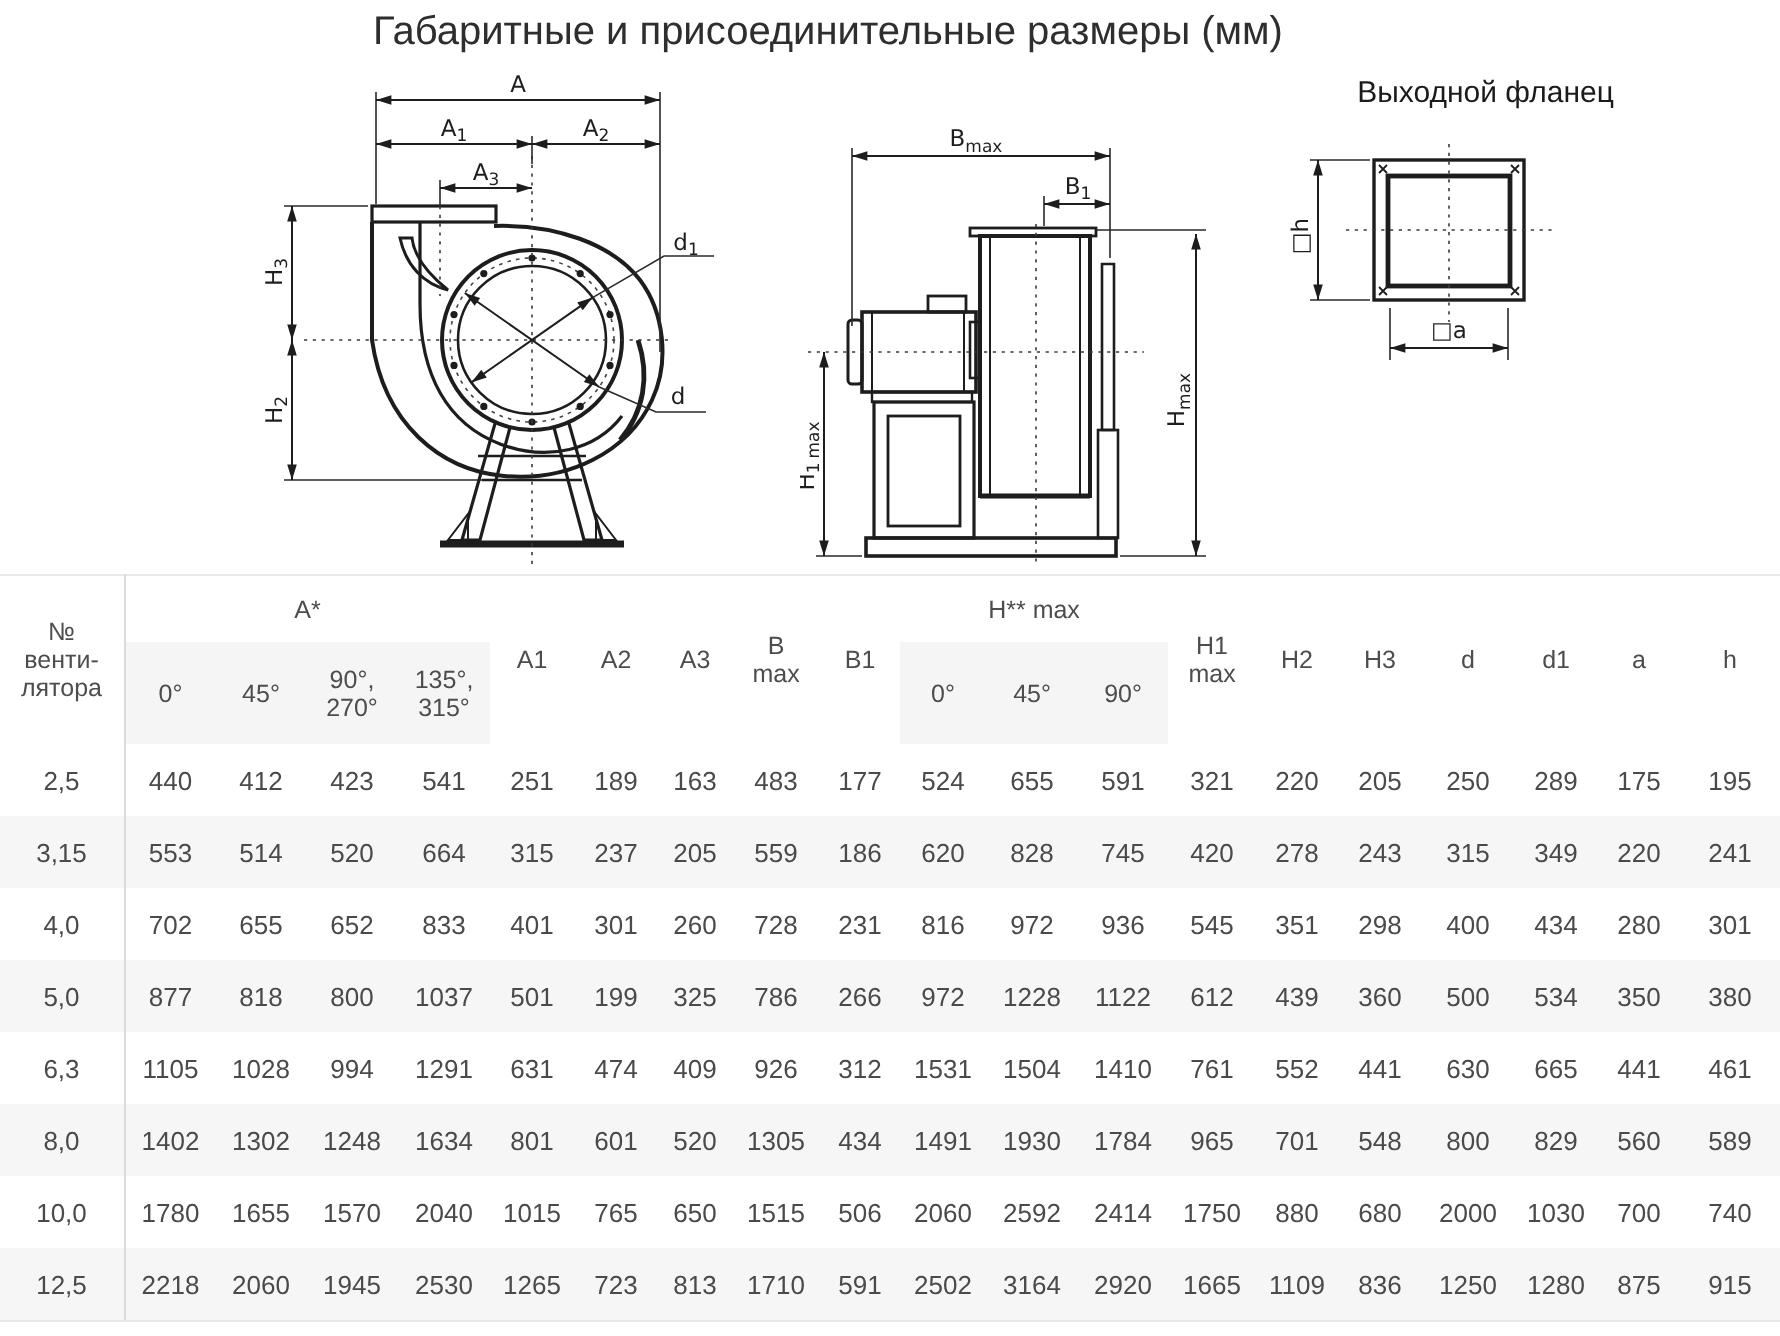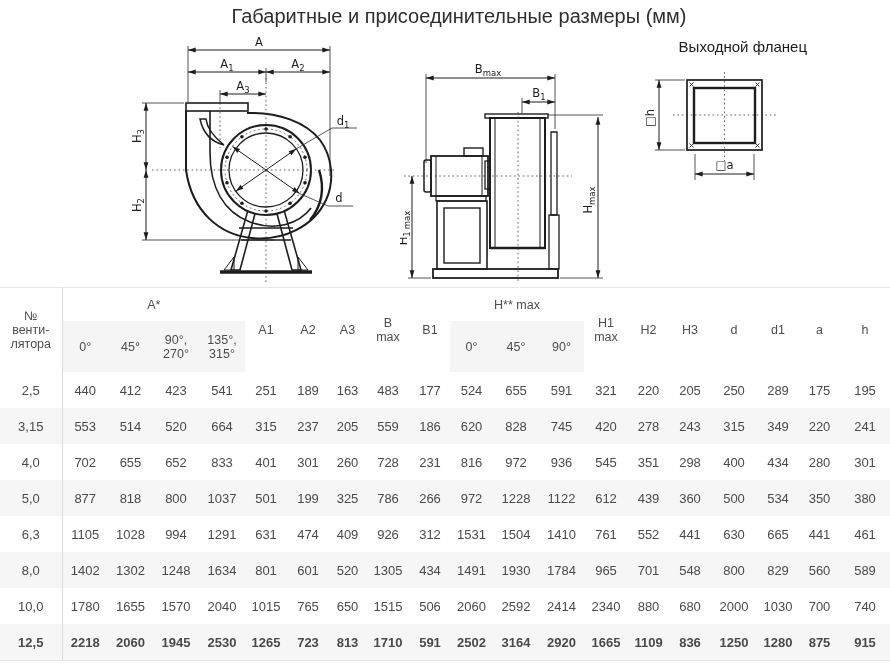--- a/index.html
+++ b/index.html
@@ -1,18 +1,18 @@
 <!DOCTYPE html>
 <html><head>
 <meta charset="utf-8">
 <style>
   html,body{margin:0;padding:0;background:#fff;}
   body{width:890px;height:668px;overflow:hidden;font-family:"Liberation Sans",sans-serif;position:relative;}
   .top{position:relative;width:890px;height:287px;}
-  .page-title{position:absolute;top:5px;left:0;width:828px;text-align:center;font-size:20px;color:#2e2e2e;margin-left:45px;}
+  .page-title{position:absolute;top:5px;left:0;width:828px;text-align:center;font-size:20px;color:#2e2e2e;}
   .dwg{position:absolute;}
   .dwg1{left:126px;top:36px;}
   .dwg2{left:400px;top:55px;}
   .dwg3{left:645px;top:62px;}
   .flange-title{position:absolute;left:643px;top:38px;width:164px;text-align:right;font-size:15px;color:#1b1b1b;}
   svg{display:block;}
   svg text{font-family:"DejaVu Sans","Liberation Sans",sans-serif;font-size:11.5px;fill:#1e1e1e;}
   svg .sub{font-size:8.5px;}
   .dim{stroke:#1d1d1d;stroke-width:1;fill:none;}
   .ext{stroke:#2a2a2a;stroke-width:0.8;fill:none;}
@@ -20,21 +20,21 @@
   .ln{stroke:#1d1d1d;fill:none;}
   table{width:890px;border-collapse:collapse;table-layout:fixed;border-top:1px solid #e7ebee;margin-top:0;}
   th,td{font-size:13px;color:#4a4a4a;text-align:center;vertical-align:middle;padding:0;white-space:pre-line;font-weight:normal;}
   thead th{font-size:12.5px;color:#4d4d4d;}
   tr.h1r th{height:33px;}
   tr.h2r th{height:51px;}
   th.g{background:#f5f5f6;}
   th.fanno, td.rowhead{border-right:1px solid #dbdbdb;}
   tbody td{height:36px;}
   tbody tr:nth-child(even){background:#f6f6f7;}
-  tbody tr:last-child td{border-bottom:1px solid #e7e7e7;font-weight:bold;}
+  tbody tr:last-child td{border-bottom:1px solid #e7e7e7;}
 </style>
 </head>
 <body>
 
 <div class="top">
   <div class="page-title">Габаритные и присоединительные размеры (мм)</div>
 
   <svg class="dwg dwg1" width="265" height="250" viewBox="0 0 265 250">
     <defs>
       <marker id="arL" markerWidth="9" markerHeight="7" refX="8" refY="2.6" orient="auto-start-reverse" markerUnits="userSpaceOnUse">
@@ -350,21 +350,21 @@
         <td>1570</td>
         <td>2040</td>
         <td>1015</td>
         <td>765</td>
         <td>650</td>
         <td>1515</td>
         <td>506</td>
         <td>2060</td>
         <td>2592</td>
         <td>2414</td>
-        <td>2340</td>
+        <td>1750</td>
         <td>880</td>
         <td>680</td>
         <td>2000</td>
         <td>1030</td>
         <td>700</td>
         <td>740</td>
       </tr>
       <tr>
         <td class="rowhead">12,5</td>
         <td>2218</td>

